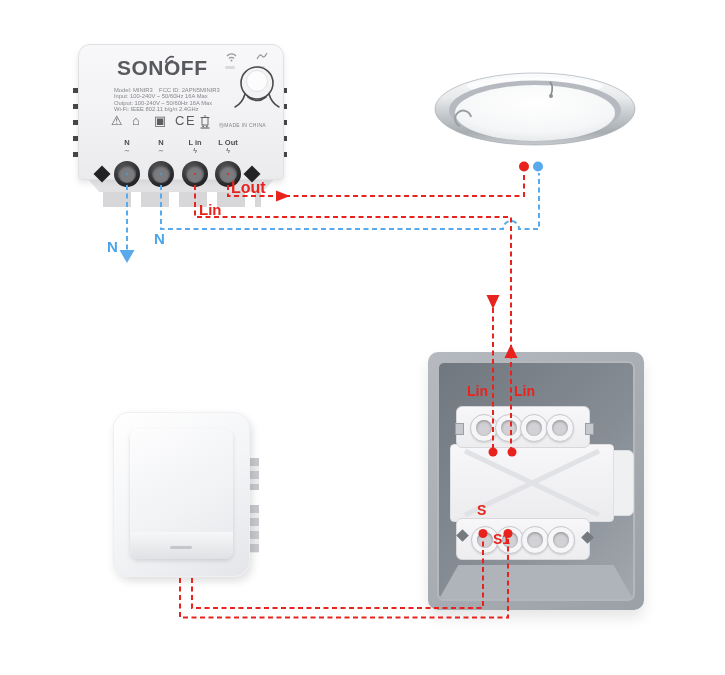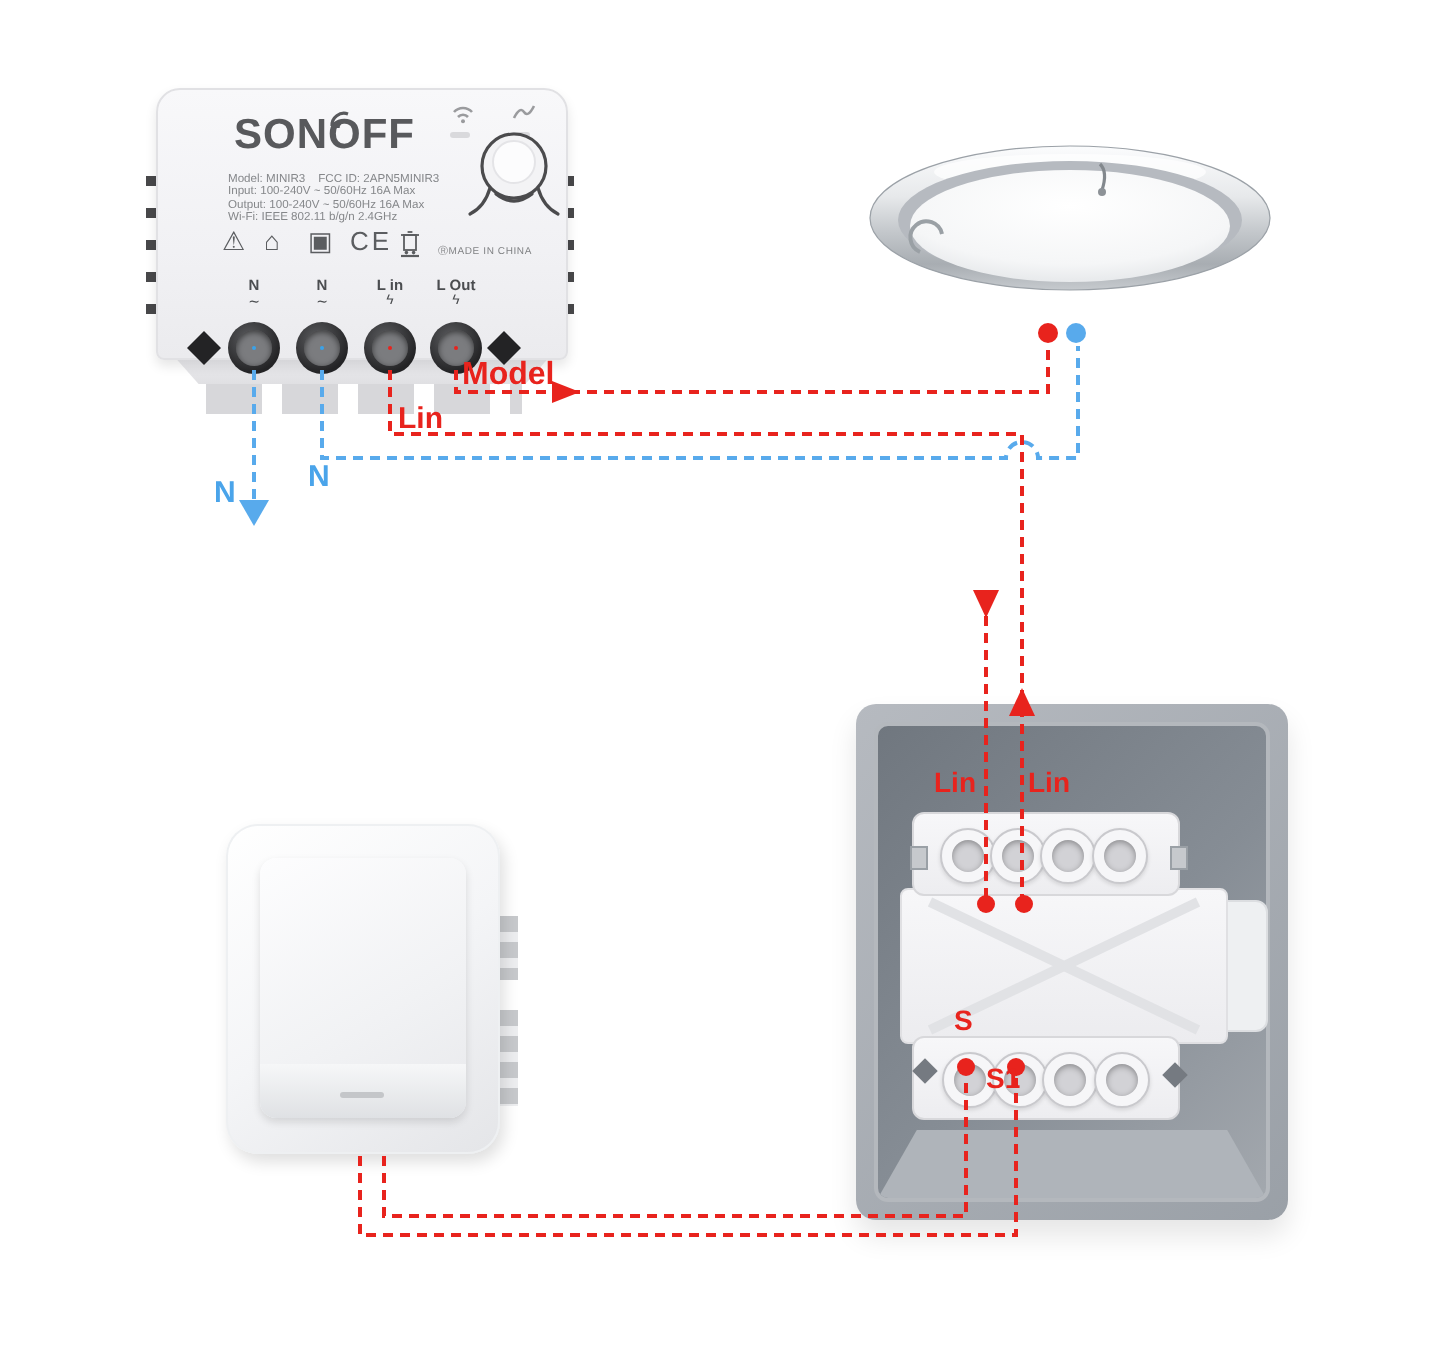--- a/index.html
+++ b/index.html
@@ -299,21 +299,21 @@
     <path class="w-red" d="M180,578 L180,617.5 L508,617.5 L508,539"></path>
 
     <circle class="f-red" cx="524" cy="166.5" r="5"></circle>
     <circle class="f-blue" cx="538" cy="166.5" r="5"></circle>
     <circle class="f-red" cx="493" cy="452" r="4.5"></circle>
     <circle class="f-red" cx="512" cy="452" r="4.5"></circle>
     <circle class="f-red" cx="483" cy="533.5" r="4.5"></circle>
     <circle class="f-red" cx="508" cy="533.5" r="4.5"></circle>
   </svg>
 
-  <div class="wire-label lbl-red lbl-lout">Model</div>
+  <div class="wire-label lbl-red lbl-lout">Lout</div>
   <div class="wire-label lbl-red lbl-lin-device">Lin</div>
   <div class="wire-label lbl-blue lbl-n1">N</div>
   <div class="wire-label lbl-blue lbl-n2">N</div>
   <div class="wire-label lbl-red lbl-lin-left">Lin</div>
   <div class="wire-label lbl-red lbl-lin-right">Lin</div>
   <div class="wire-label lbl-red lbl-s">S</div>
   <div class="wire-label lbl-red lbl-s1">S1</div>
 
 </div>
 

